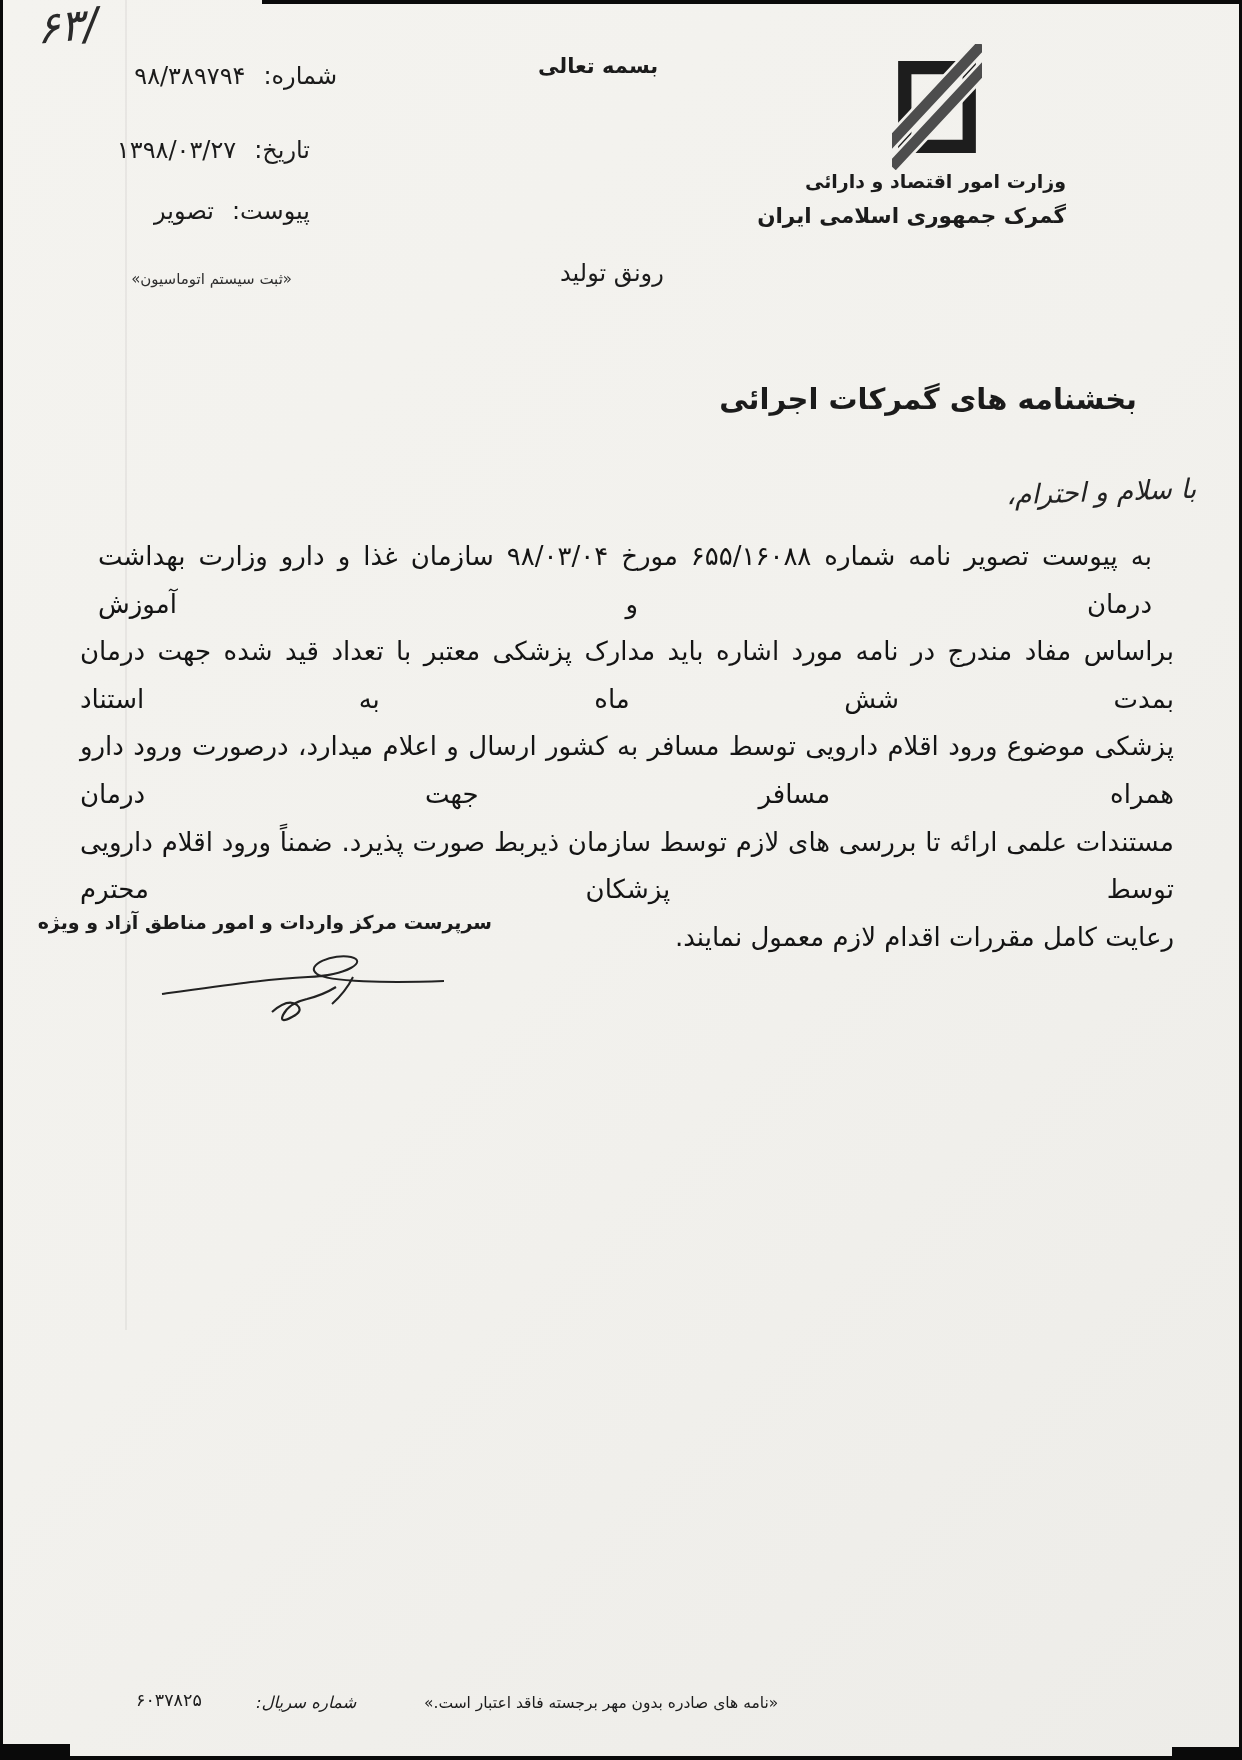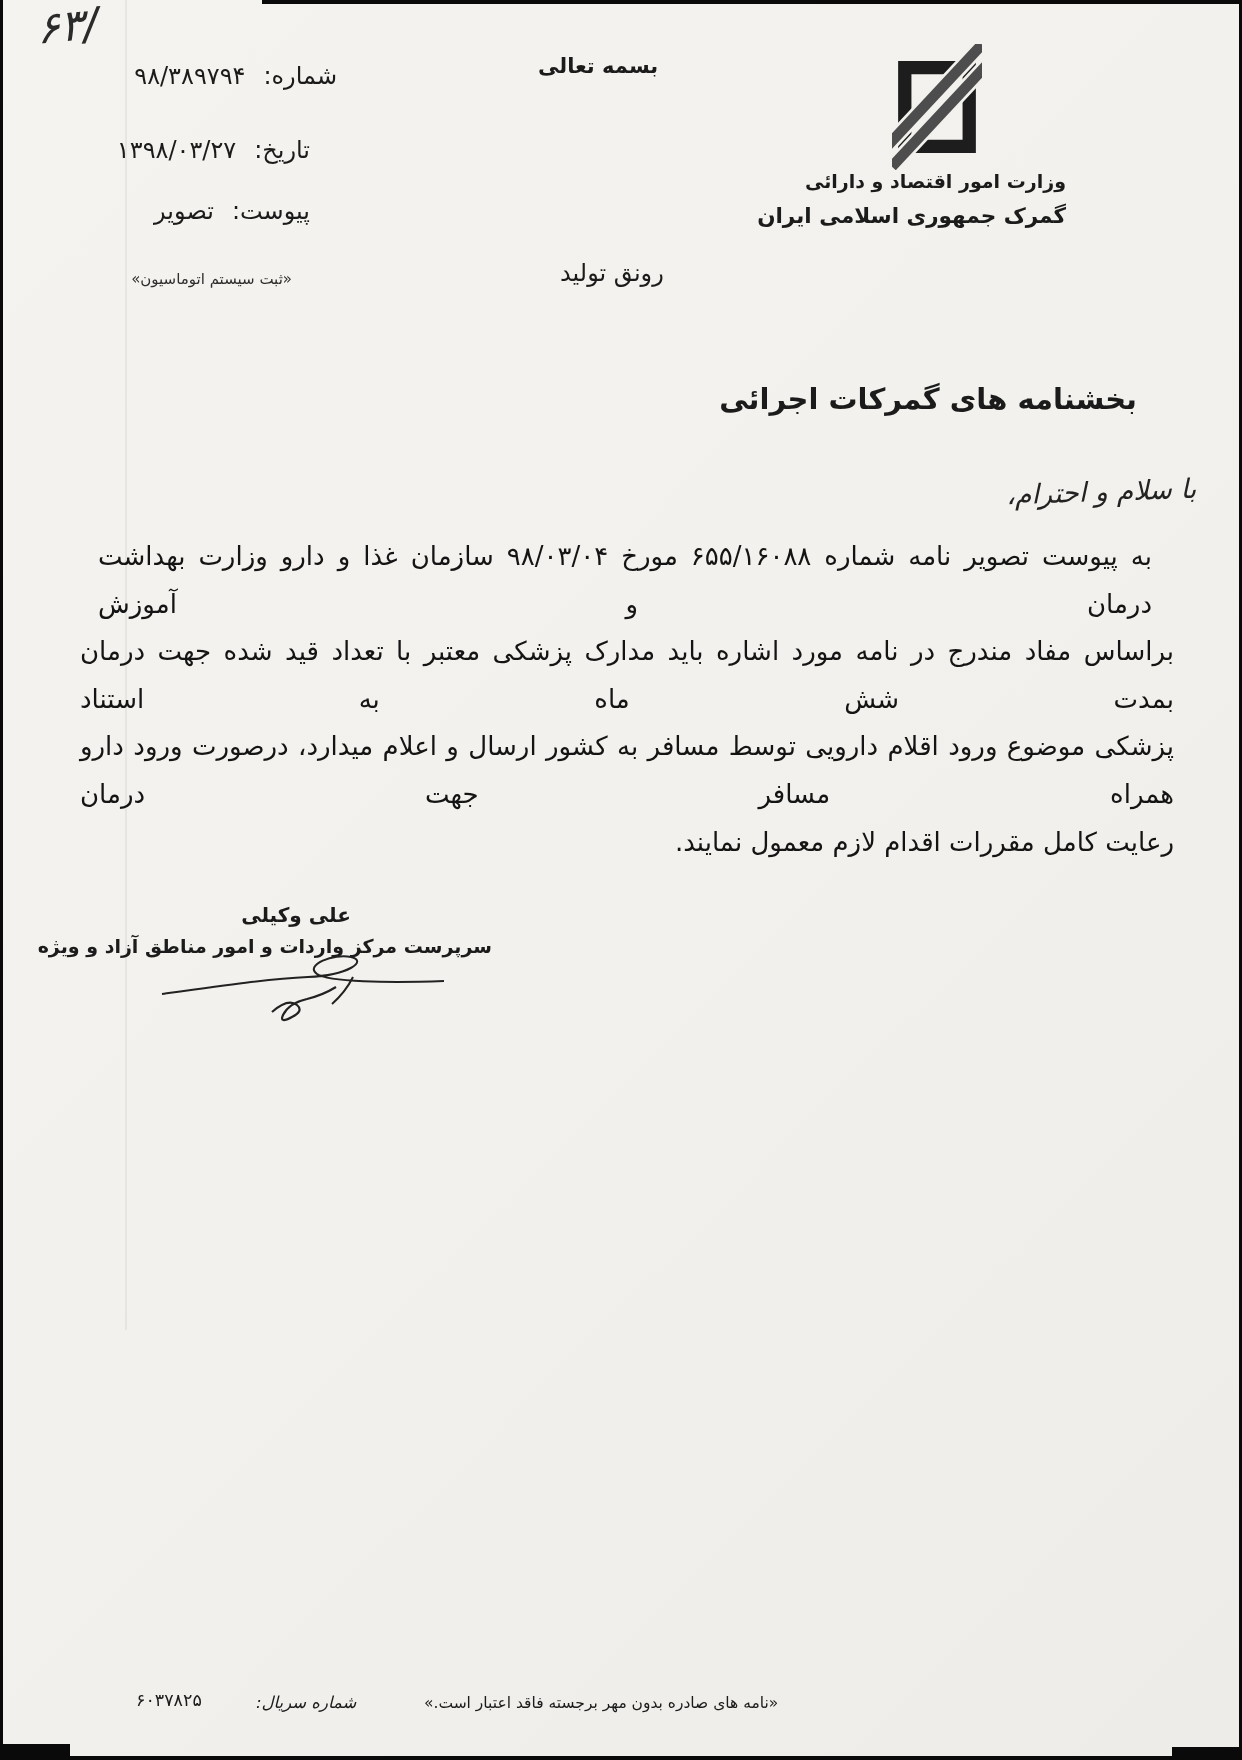--- a/index.html
+++ b/index.html
@@ -94,25 +94,25 @@
   <div id="letterhead-text" class="abs">
     <div id="ministry">وزارت امور اقتصاد و دارائی</div>
     <div id="organization">گمرک جمهوری اسلامی ایران</div>
   </div>
   <div id="greeting" class="abs">با سلام و احترام،</div>
 
   <div id="body" class="abs">
     <div class="bline first">به پیوست تصویر نامه شماره ۶۵۵/۱۶۰۸۸ مورخ ۹۸/۰۳/۰۴ سازمان غذا و دارو وزارت بهداشت درمان و آموزش</div>
     <div class="bline">براساس مفاد مندرج در نامه مورد اشاره باید مدارک پزشکی معتبر با تعداد قید شده جهت درمان بمدت شش ماه به استناد</div>
     <div class="bline">پزشکی موضوع ورود اقلام دارویی توسط مسافر به کشور ارسال و اعلام میدارد، درصورت ورود دارو همراه مسافر جهت درمان</div>
+    <div class="bline">مستندات علمی ارائه تا بررسی های لازم توسط سازمان ذیربط صورت پذیرد. ضمناً ورود اقلام دارویی توسط پزشکان محترم</div>
     <div class="bline last">رعایت کامل مقررات اقدام لازم معمول نمایند.</div>
   </div>
 
   <div id="sig-block" class="abs">
-    <div id="sig-name">علی وکیلی</div>
     <div id="sig-title">سرپرست مرکز واردات و امور مناطق آزاد و ویژه</div>
   </div>
   <div id="sig-scribble" class="abs">
     <svg viewBox="0 0 294 80" width="294" height="80">
       <path d="M6 40 C 70 31 112 25 152 23 C 193 21 212 7 195 3 C 178 -1 148 11 161 20 C 172 28 232 29 288 27" fill="none" stroke="#222" stroke-width="2"></path>
       <path d="M197 23 C 192 33 185 42 176 50" fill="none" stroke="#222" stroke-width="2"></path>
       <path d="M116 58 q 16 -14 25 -7 q 7 6 -5 12 q -13 7 -9 -2 q 6 -12 24 -16 q 16 -4 29 -12" fill="none" stroke="#222" stroke-width="2.2"></path>
     </svg>
   </div>
 

